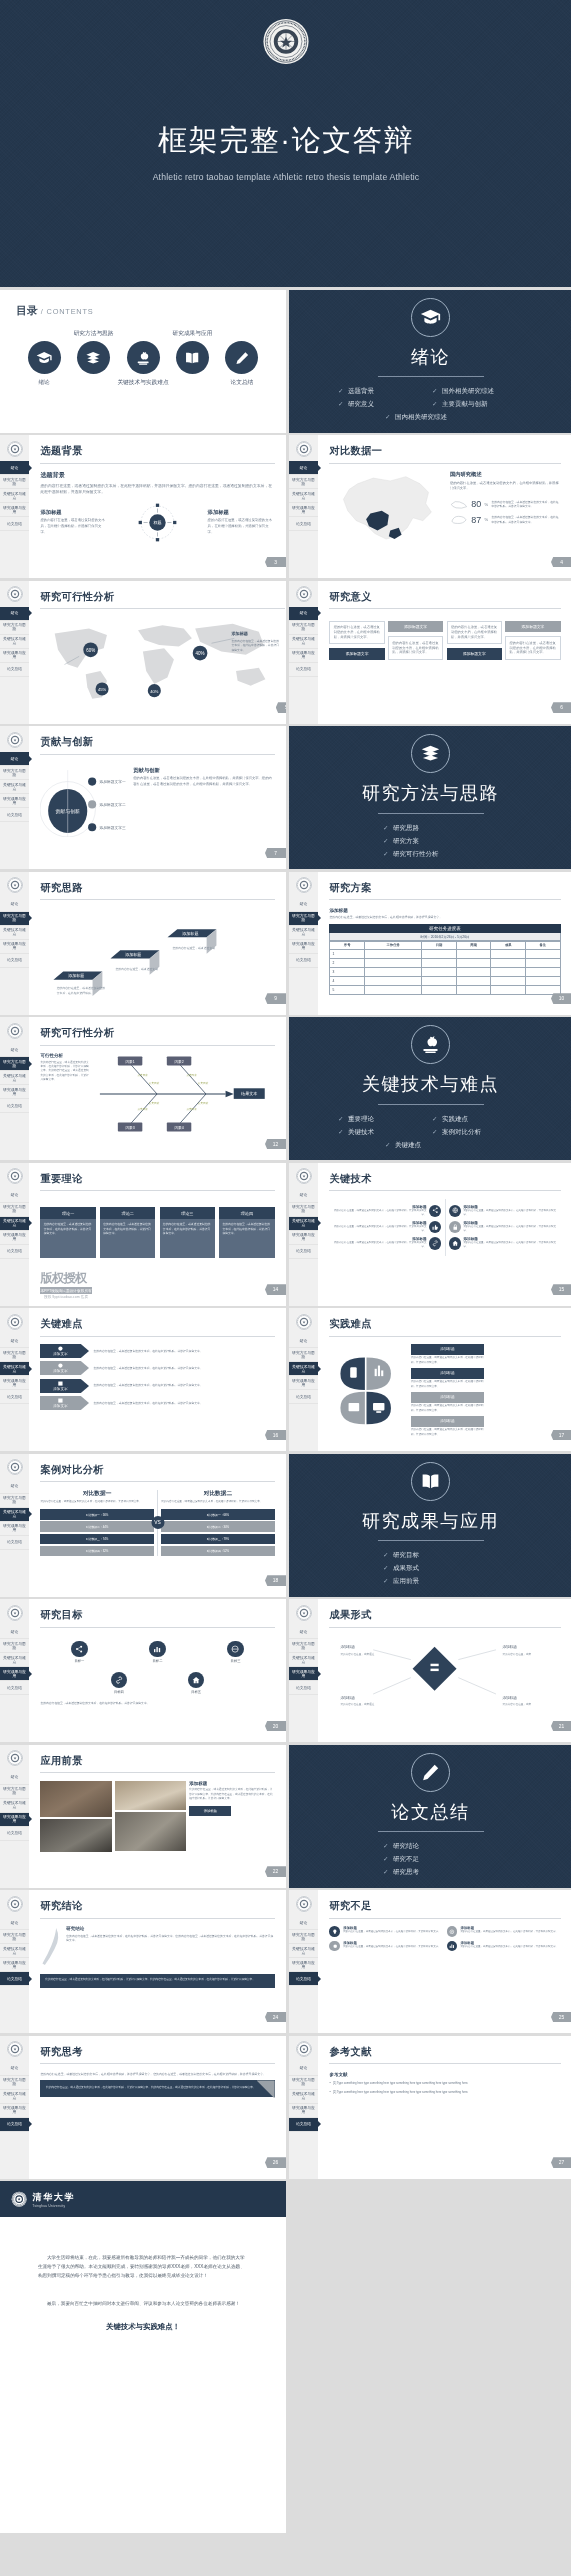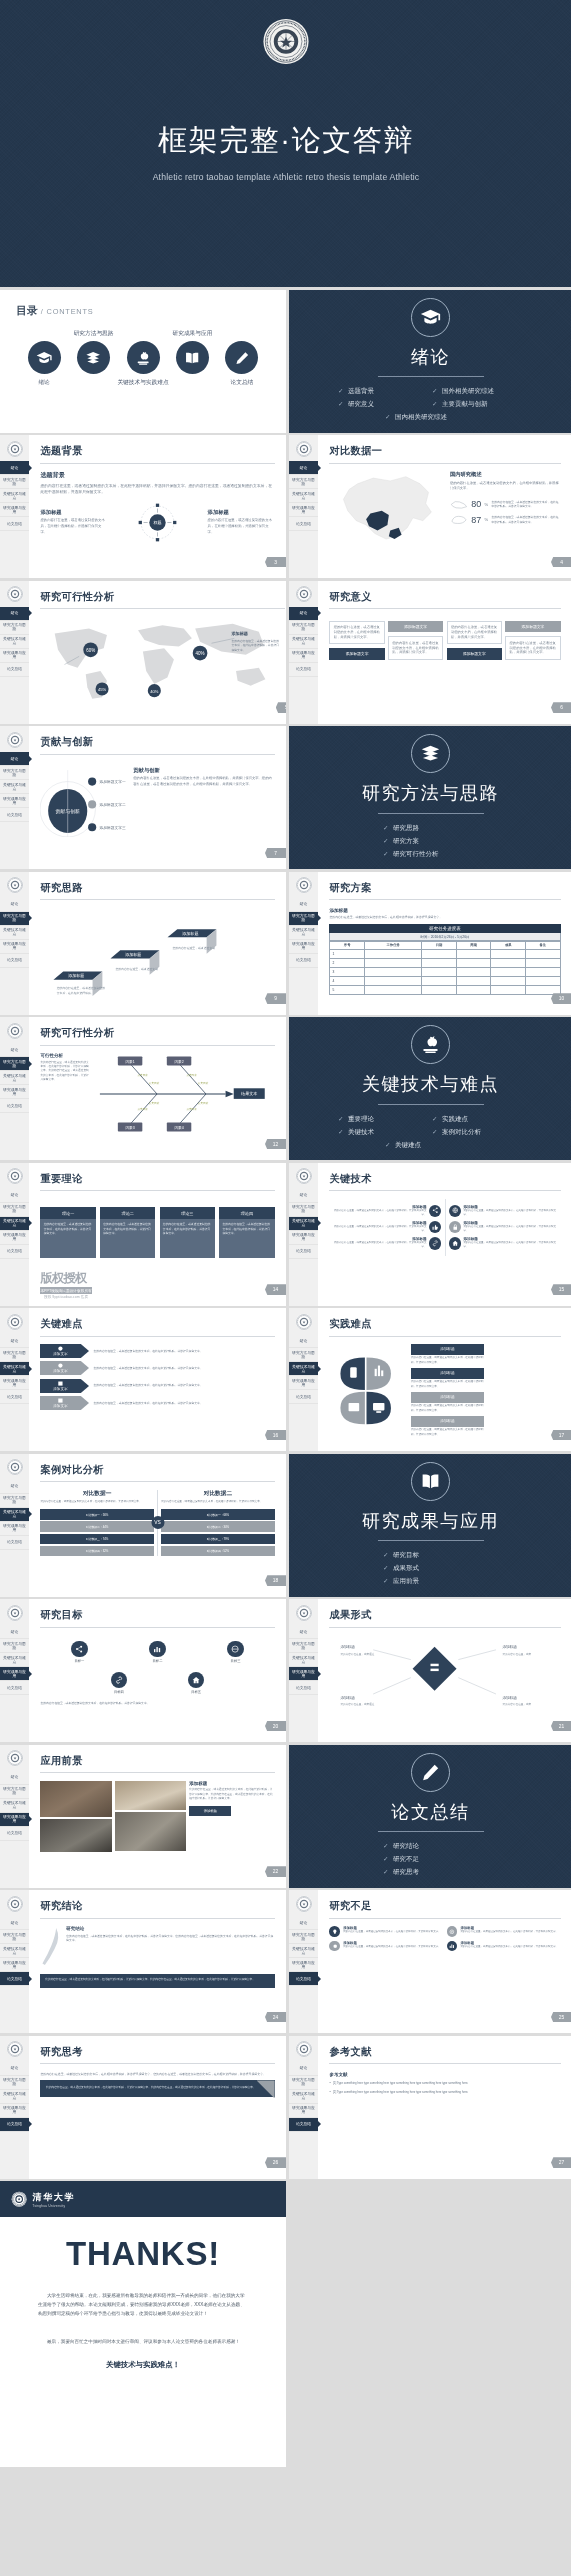--- a/index.html
+++ b/index.html
@@ -1487,37 +1487,36 @@
               <div class="pp" style="font-size:2.8px;flex:1">[2] Type something here type something here type something here type something here type something here.</div>
             </div>
           <div class="pgno">27</div>
         </div>
       </div>
     </div>
   </div>
   <div class="gap"></div>
 
   <div class="row">
-    <div class="slide" style="height:286px">
+    <div class="slide" style="height:352px">
       <div class="thanks-bar">
         <svg width="16.3" height="16.3" viewBox="0 0 100 100">
             <circle cx="50" cy="50" r="46" fill="#fff"></circle>
             <circle cx="50" cy="50" r="42" fill="none" stroke="#24374d" stroke-width="3"></circle>
             <circle cx="50" cy="50" r="34" fill="none" stroke="#24374d" stroke-width="5" stroke-dasharray="2 2"></circle>
             <circle cx="50" cy="50" r="20" fill="none" stroke="#24374d" stroke-width="7"></circle>
             <circle cx="50" cy="50" r="13" fill="#fff"></circle>
             <polygon fill="#24374d" points="50,42 52.5,48 59,48 53.8,52 55.8,58 50,54.4 44.2,58 46.2,52 41,48 47.5,48"></polygon>
           </svg>
         <div class="lg">
           <span>清华大学</span>
           <small>Tsinghua University</small>
         </div>
       </div>
       <div class="thanks-body">
-        <div class="thanks-big">THANKS!</div>
         <div class="thanks-p">大学生活即将结束，在此，我要感谢所有教导我的老师和陪伴我一齐成长的同学，他们在我的大学生涯给予了很大的帮助。本论文能顺利完成，要特别感谢我的导师XXX老师，XXX老师在论文从选题、构思到撰写定稿的每个环节给予悉心指引与教导，使我得以最终完成毕业论文设计！</div>
         <div class="thanks-p">最后，我要向百忙之中抽时间对本文进行审阅、评议和参与本人论文答辩的各位老师表示感谢！</div>
         <div class="thanks-end">关键技术与实践难点！</div>
       </div>
     </div>
     <div class="filler" style="height:286px"></div>
   </div>
 
 </div>
 

